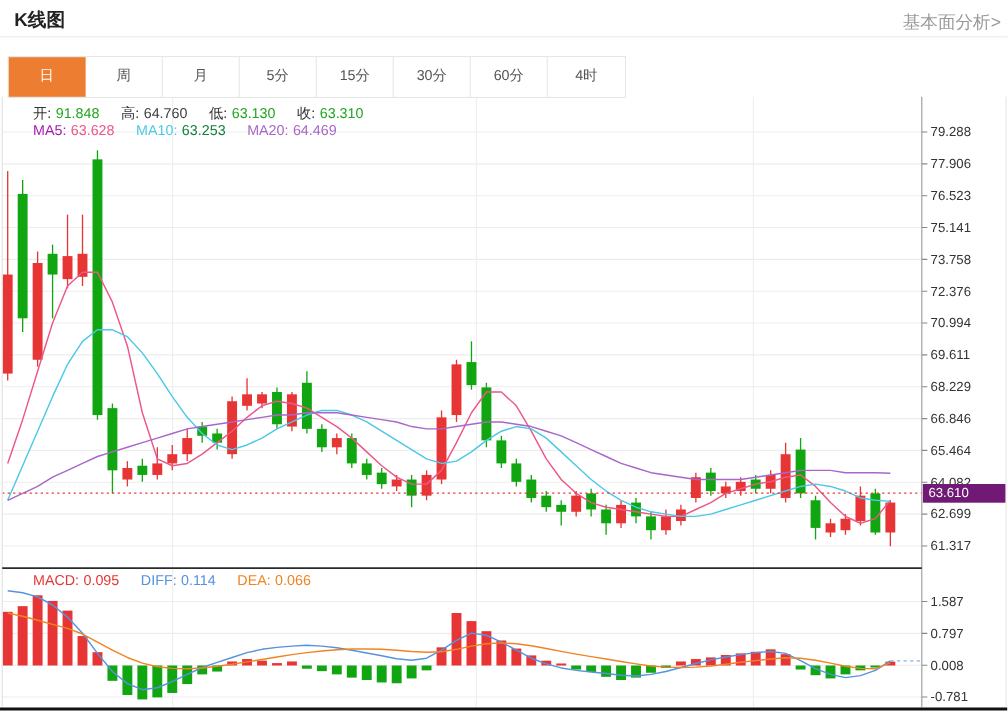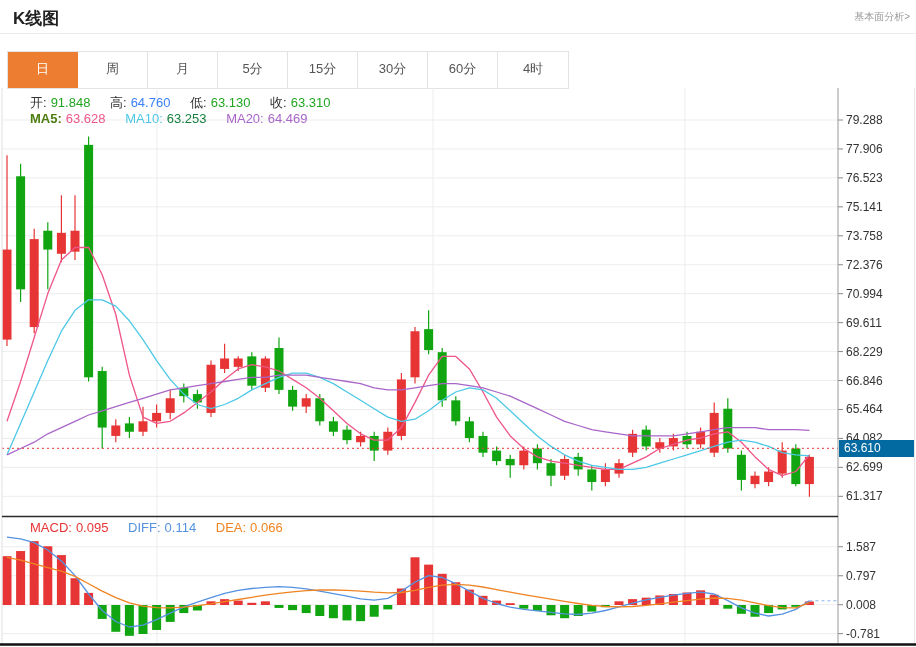--- a/index.html
+++ b/index.html
@@ -1,20 +1,20 @@
 <!DOCTYPE html>
 <html><head>
 <meta charset="utf-8">
 <style>
   * { margin:0; padding:0; box-sizing:border-box; }
   html,body { width:916px; height:647px; background:#fff; overflow:hidden;
     font-family:"Liberation Sans","DejaVu Sans",sans-serif; }
   #stage { position:relative; width:916px; height:647px; }
   .page-title { position:absolute; left:13px; top:7px; font-size:17px; font-weight:bold; color:#222; }
-  .fund-link { position:absolute; right:6px; top:10px; font-size:10px; color:#999; cursor:pointer; text-decoration:none; }
+  .fund-link { position:absolute; right:6px; top:10px; font-size:16px; color:#999; cursor:pointer; text-decoration:none; }
   .hdr-divider { position:absolute; left:0; top:33px; width:916px; height:1px; background:#ebebeb; }
   .tabbar { position:absolute; left:7px; top:51px; display:flex; border:1px solid #e3e3e3; background:#fff; }
   .tab { width:70px; height:36px; line-height:34px; text-align:center; font-size:13px; color:#555;
     border-right:1px solid #e3e3e3; cursor:pointer; background:#fff; }
   .tab:last-child { border-right:none; }
   .tab.active { color:#fff; border-right-color:transparent; }
   svg#chart { position:absolute; left:0; top:0; }
   .overlay { position:absolute; font-size:13px; white-space:nowrap; }
   .overlay span { margin-right:4px; }
   .overlay .gap { margin-right:16px; }
@@ -291,31 +291,31 @@
       <line x1="809.4" y1="600.8162" x2="838" y2="600.8162" stroke="#5592e0" stroke-width="1" stroke-dasharray="3 3" opacity="0.7"></line>
       <line x1="2" y1="88" x2="2" y2="643" stroke="#e0e0e0" stroke-width="1"></line>
       <line x1="914.5" y1="88" x2="914.5" y2="643" stroke="#e8e8e8" stroke-width="1"></line>
       <line x1="838" y1="88" x2="838" y2="643" stroke="#999999" stroke-width="1"></line>
       <line x1="2" y1="516.5" x2="838" y2="516.5" stroke="#2a2a2a" stroke-width="1.6"></line>
       <line x1="0" y1="644.5" x2="916" y2="644.5" stroke="#111111" stroke-width="2.6"></line>
     </svg>
 
   <div class="overlay" style="left:30px; top:94px;">
     <span class="lbl" style="color: rgb(51, 51, 51);">开:</span><span class="val gap" style="color: rgb(33, 166, 33);">91.848</span>
-    <span class="lbl" style="color: rgb(51, 51, 51);">高:</span><span class="val gap" style="color: #3b82f6;">64.760</span>
+    <span class="lbl" style="color: rgb(51, 51, 51);">高:</span><span class="val gap" style="color: #404040;">64.760</span>
     <span class="lbl" style="color: rgb(51, 51, 51);">低:</span><span class="val gap" style="color: rgb(33, 166, 33); text-align: center;">63.130</span>
     <span class="lbl" style="color: rgb(51, 51, 51);">收:</span><span class="val" style="color: rgb(33, 166, 33);">63.310</span>
   </div>
 
   <div class="overlay" style="left:30px; top:111px;">
-    <span id="ma5l" style="color: #4d7c0f; font-weight: bold;">MA5:</span><span id="ma5v" class="gap" style="color: rgb(238, 85, 136);">63.628</span>
+    <span id="ma5l" style="color: #a21caf;">MA5:</span><span id="ma5v" class="gap" style="color: rgb(238, 85, 136);">63.628</span>
     <span id="ma10l" style="color: rgb(76, 200, 230);">MA10:</span><span id="ma10v" class="gap" style="color: #15803d;">63.253</span>
     <span id="ma20l" style="color: rgb(169, 102, 201);">MA20:</span><span id="ma20v" style="color: rgb(169, 102, 201);">64.469</span>
   </div>
 
   <div class="overlay" style="left:30px; top:520px;">
     <span id="macdl" style="color: rgb(231, 53, 53);">MACD:</span><span id="macdv" class="gap" style="color: rgb(231, 53, 53);">0.095</span>
     <span id="diffl" style="color: rgb(85, 146, 224);">DIFF:</span><span id="diffv" class="gap" style="color: rgb(85, 146, 224);">0.114</span>
     <span id="deal" style="color: rgb(240, 132, 34);">DEA:</span><span id="deav" style="color: rgb(240, 132, 34);">0.066</span>
   </div>
 
-  <div class="price-badge" style="background: #0369a1; top: 440px;">63.610</div>
+  <div class="price-badge" style="background: #701a75; top: 440px;">63.610</div>
 </div>
 
 </body></html>

